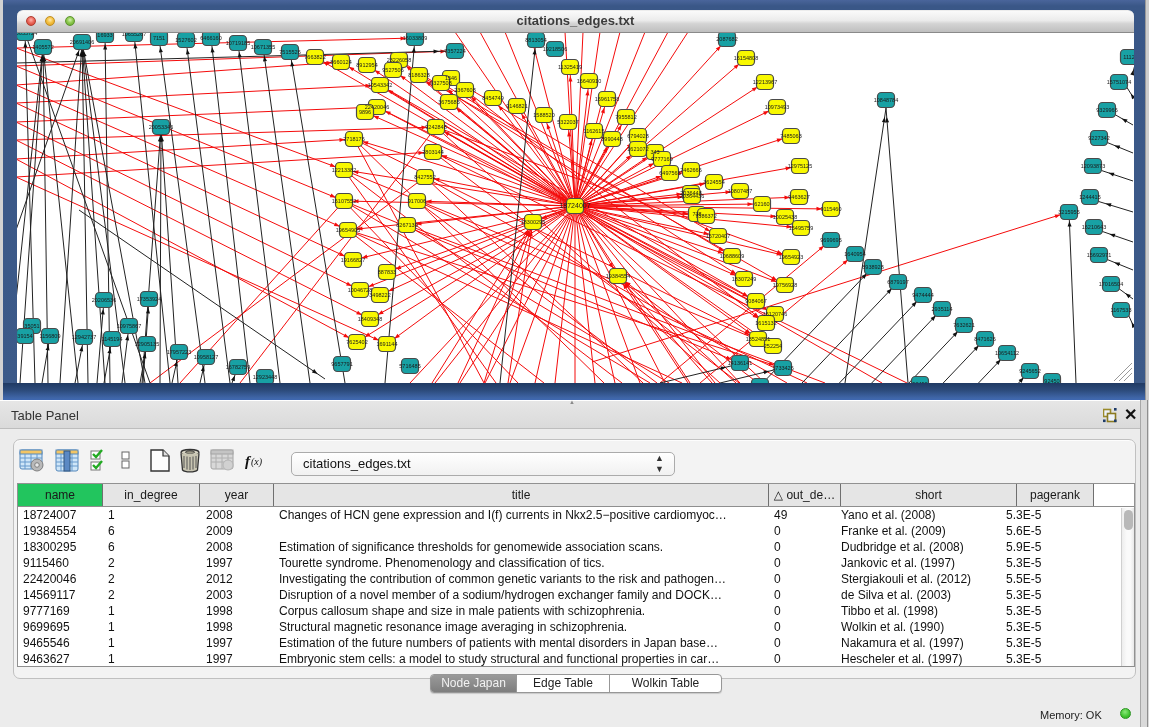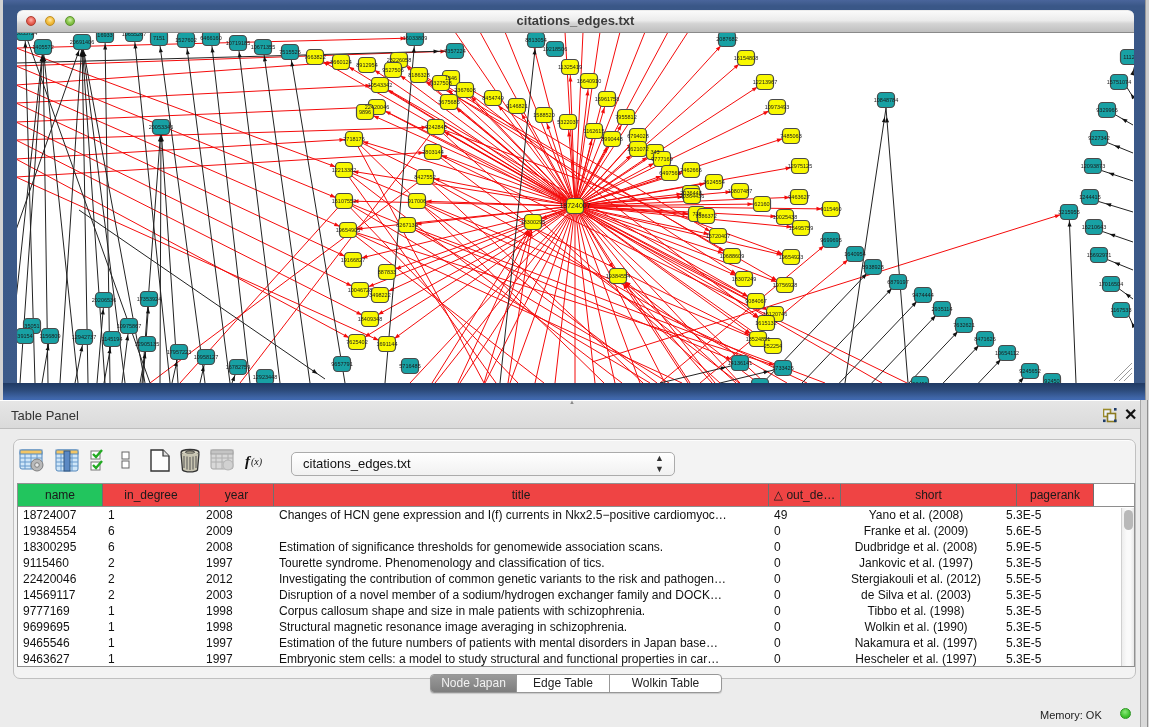--- a/index.html
+++ b/index.html
@@ -14,25 +14,25 @@
 #canvas{position:absolute;left:0;top:22px;width:1117px;height:351px;background:#fff;overflow:hidden}
 #tpbar{position:absolute;left:0;top:401px;width:1140px;height:28px;background:linear-gradient(180deg,#e6e6e6,#dadada);border-bottom:1px solid #bdbdbd}
 #tpbar .t{position:absolute;left:11px;top:7px;font-size:13px;color:#333}
 #floati{position:absolute;left:1103px;top:7px;width:15px;height:15px}
 #closei{position:absolute;left:1124px;top:4px;font-size:16px;font-weight:bold;color:#111}
 #panel{position:absolute;left:0;top:429px;width:1140px;height:298px;background:#ececec}
 #container{position:absolute;left:13px;top:439px;width:1123px;height:240px;background:#f3f3f3;border:1px solid #c0c0c0;border-radius:7px;box-shadow:inset 0 1px 0 #fdfdfd}
 #combo{position:absolute;left:291px;top:452px;width:384px;height:24px;background:linear-gradient(180deg,#ffffff,#f1f1f1);border:1px solid #ababab;border-radius:5px;font-size:13px;color:#111;line-height:22px;padding-left:11px}
 #combo .arr{position:absolute;right:10px;top:0;font-size:9px;color:#333;line-height:11px}
 #thead{position:absolute;left:17px;top:483px;width:1118px;height:24px;background:#fff;border:1px solid #919191;border-bottom:1px solid #8e8e8e}
-.hc{position:absolute;top:0;height:22px;font-size:12px;color:#1a1a1a;text-align:center;line-height:22px;background:#ef4444;border-right:1px solid #6f6f6f}
+.hc{position:absolute;top:0;height:22px;font-size:12px;color:#1a1a1a;text-align:center;line-height:22px;background:#e5e5e5;border-right:1px solid #6f6f6f}
 #rows{position:absolute;left:17px;top:507px;width:1118px;height:160px;background:#fff;border-left:1px solid #919191;border-right:1px solid #919191;border-bottom:1px solid #8e8e8e;overflow:hidden}
 .trow{position:relative;height:16px;font-size:12px;color:#111;white-space:nowrap}
 .trow div{position:absolute;top:1px;overflow:hidden}
-.c1{left:5px;width:80px}.c2{left:90px;width:90px}.c3{left:188px;width:70px}.c4{left:261px;width:487px}.c5{left:756px;width:60px}.c6{left:823px;width:150px;text-align:center}.c7{left:988px;width:85px}
+.c1{left:5px;width:80px}.c2{left:90px;width:90px}.c3{left:188px;width:70px}.c4{left:261px;width:487px}.c5{left:756px;width:60px}.c6{left:823px;width:150px;text-align:left}.c7{left:988px;width:85px}
 #vscroll{position:absolute;left:1121px;top:508px;width:13px;height:158px;background:linear-gradient(90deg,#ededed,#fafafa 40%,#fafafa 70%,#e8e8e8);border-left:1px solid #d0d0d0}
 #vthumb{position:absolute;left:2px;top:2px;width:9px;height:20px;background:#b8b8b8;border-radius:5px}
 #tabs{position:absolute;left:430px;top:674px;height:19px;display:flex;border:1px solid #979797;border-radius:4px;overflow:hidden;background:#fff;box-shadow:0 1px 1px rgba(0,0,0,0.15)}
 .tab{font-size:12px;color:#222;line-height:17px;text-align:center;border-right:1px solid #979797}
 .tab.w1{width:86px}.tab.w2{width:93px}.tab.w3{width:111px}
 .tab.sel{background:linear-gradient(180deg,#9a9a9a,#7e7e7e);color:#f2f2f2}
 .tab:last-child{border-right:none}
 #mem{position:absolute;left:1040px;top:709px;width:75px;font-size:11px;color:#222}
 #memdot{position:absolute;left:1120px;top:708px;width:11px;height:11px;border-radius:50%;background:radial-gradient(circle at 4px 3px,#8ae87a,#3fc32f 60%,#2da422);border:1px solid #2b9421}
 #rstrip{position:absolute;left:1140px;top:400px;width:9px;height:327px;background:#d9d9d9;border-left:1px solid #a8a8a8}

